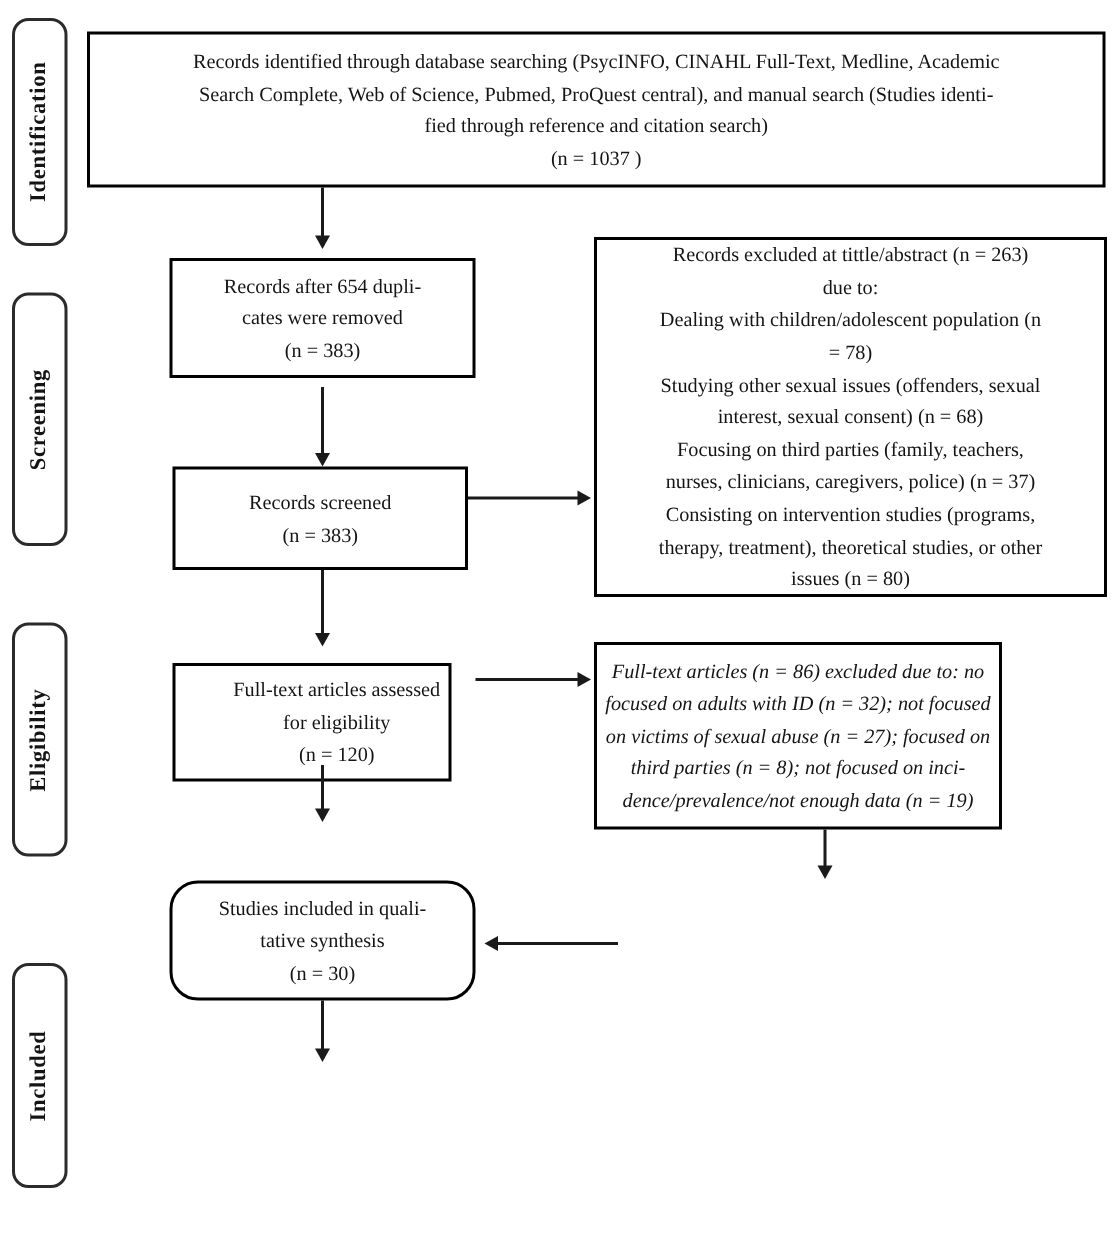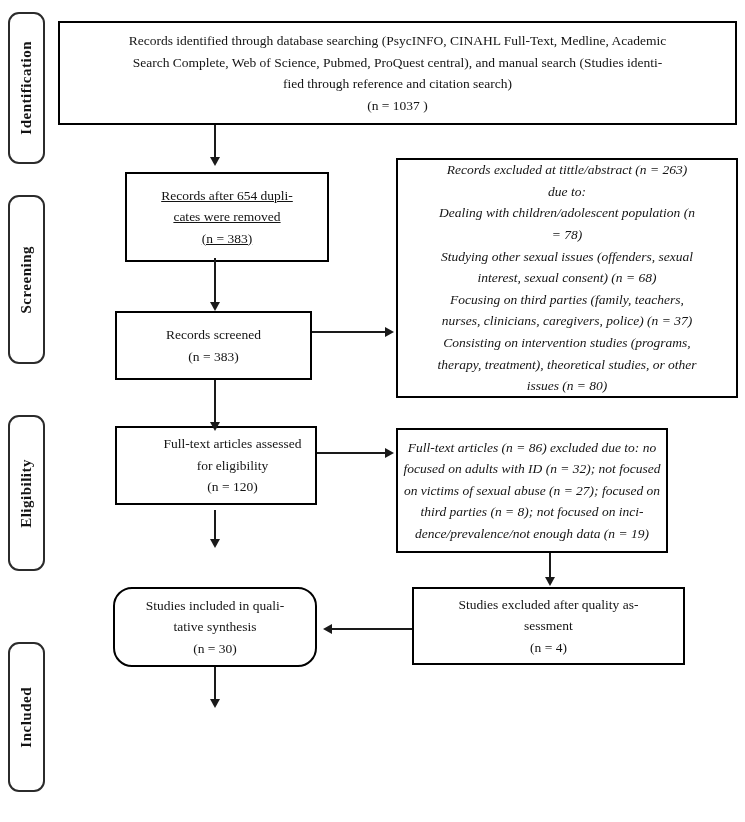--- a/index.html
+++ b/index.html
@@ -114,56 +114,53 @@
   </div>
   <div class="stage" style="top:642px; height:150px;">
     <span>Included</span>
   </div>
 
   <div class="fbox top-align" style="left:58px; top:21px; width:679px; height:104px;">Records identified through database searching (PsycINFO, CINAHL Full-Text, Medline, Academic
 Search Complete, Web of Science, Pubmed, ProQuest central), and manual search (Studies identi-
 fied through reference and citation search)
 (n = 1037 )</div>
 
-  <div class="fbox" style="left:125px; top:172px; width:204px; height:90px;text-decoration:underline;">Records after 654 dupli-
+  <div class="fbox" style="left:113px; top:172px; width:204px; height:80px;">Records after 654 dupli-
 cates were removed
 (n = 383)</div>
 
   <div class="fbox" style="left:115px; top:311px; width:197px; height:69px;text-align:center;">Records screened
 (n = 383)</div>
 
-  <div class="fbox" style="left:396px; top:158px; width:342px; height:240px;font-style:italic;">Records excluded at tittle/abstract (n = 263)
+  <div class="fbox" style="left:396px; top:158px; width:342px; height:240px;">Records excluded at tittle/abstract (n = 263)
 due to:
 Dealing with children/adolescent population (n
 = 78)
 Studying other sexual issues (offenders, sexual
 interest, sexual consent) (n = 68)
 Focusing on third parties (family, teachers,
 nurses, clinicians, caregivers, police) (n = 37)
 Consisting on intervention studies (programs,
 therapy, treatment), theoretical studies, or other
 issues (n = 80)</div>
 
-  <div class="fbox" style="left:115px; top:426px; width:202px; height:79px;padding-left:37px;">Full-text articles assessed
+  <div class="fbox" style="left:115px; top:442px; width:186px; height:79px;padding-left:37px;">Full-text articles assessed
 for eligibility
 (n = 120)</div>
 
   <div class="fbox" style="left:396px; top:428px; width:272px; height:125px;font-style:italic;">Full-text articles (n = 86) excluded due to: no
 focused on adults with ID (n = 32); not focused
 on victims of sexual abuse (n = 27); focused on
 third parties (n = 8); not focused on inci-
 dence/prevalence/not enough data (n = 19)</div>
 
   <div class="fbox" style="left:113px; top:587px; width:204px; height:80px;border-radius:19px;">Studies included in quali-
 tative synthesis
 (n = 30)</div>
 
-  <div class="fbox" style="left:412px; top:587px; width:273px; height:78px;">Studies excluded after quality as-
-sessment
-(n = 4)</div>
 
 
   <div class="arrow-v head-down" style="left:214px; top:125px; height:33px;"></div>
 
   <div class="arrow-v head-down" style="left:214px; top:258px; height:45px;"></div>
 
   <div class="arrow-h head-right" style="left:312px; top:331px; width:74px;"></div>
 
   <div class="arrow-v head-down" style="left:214px; top:380px; height:43px;"></div>
 

